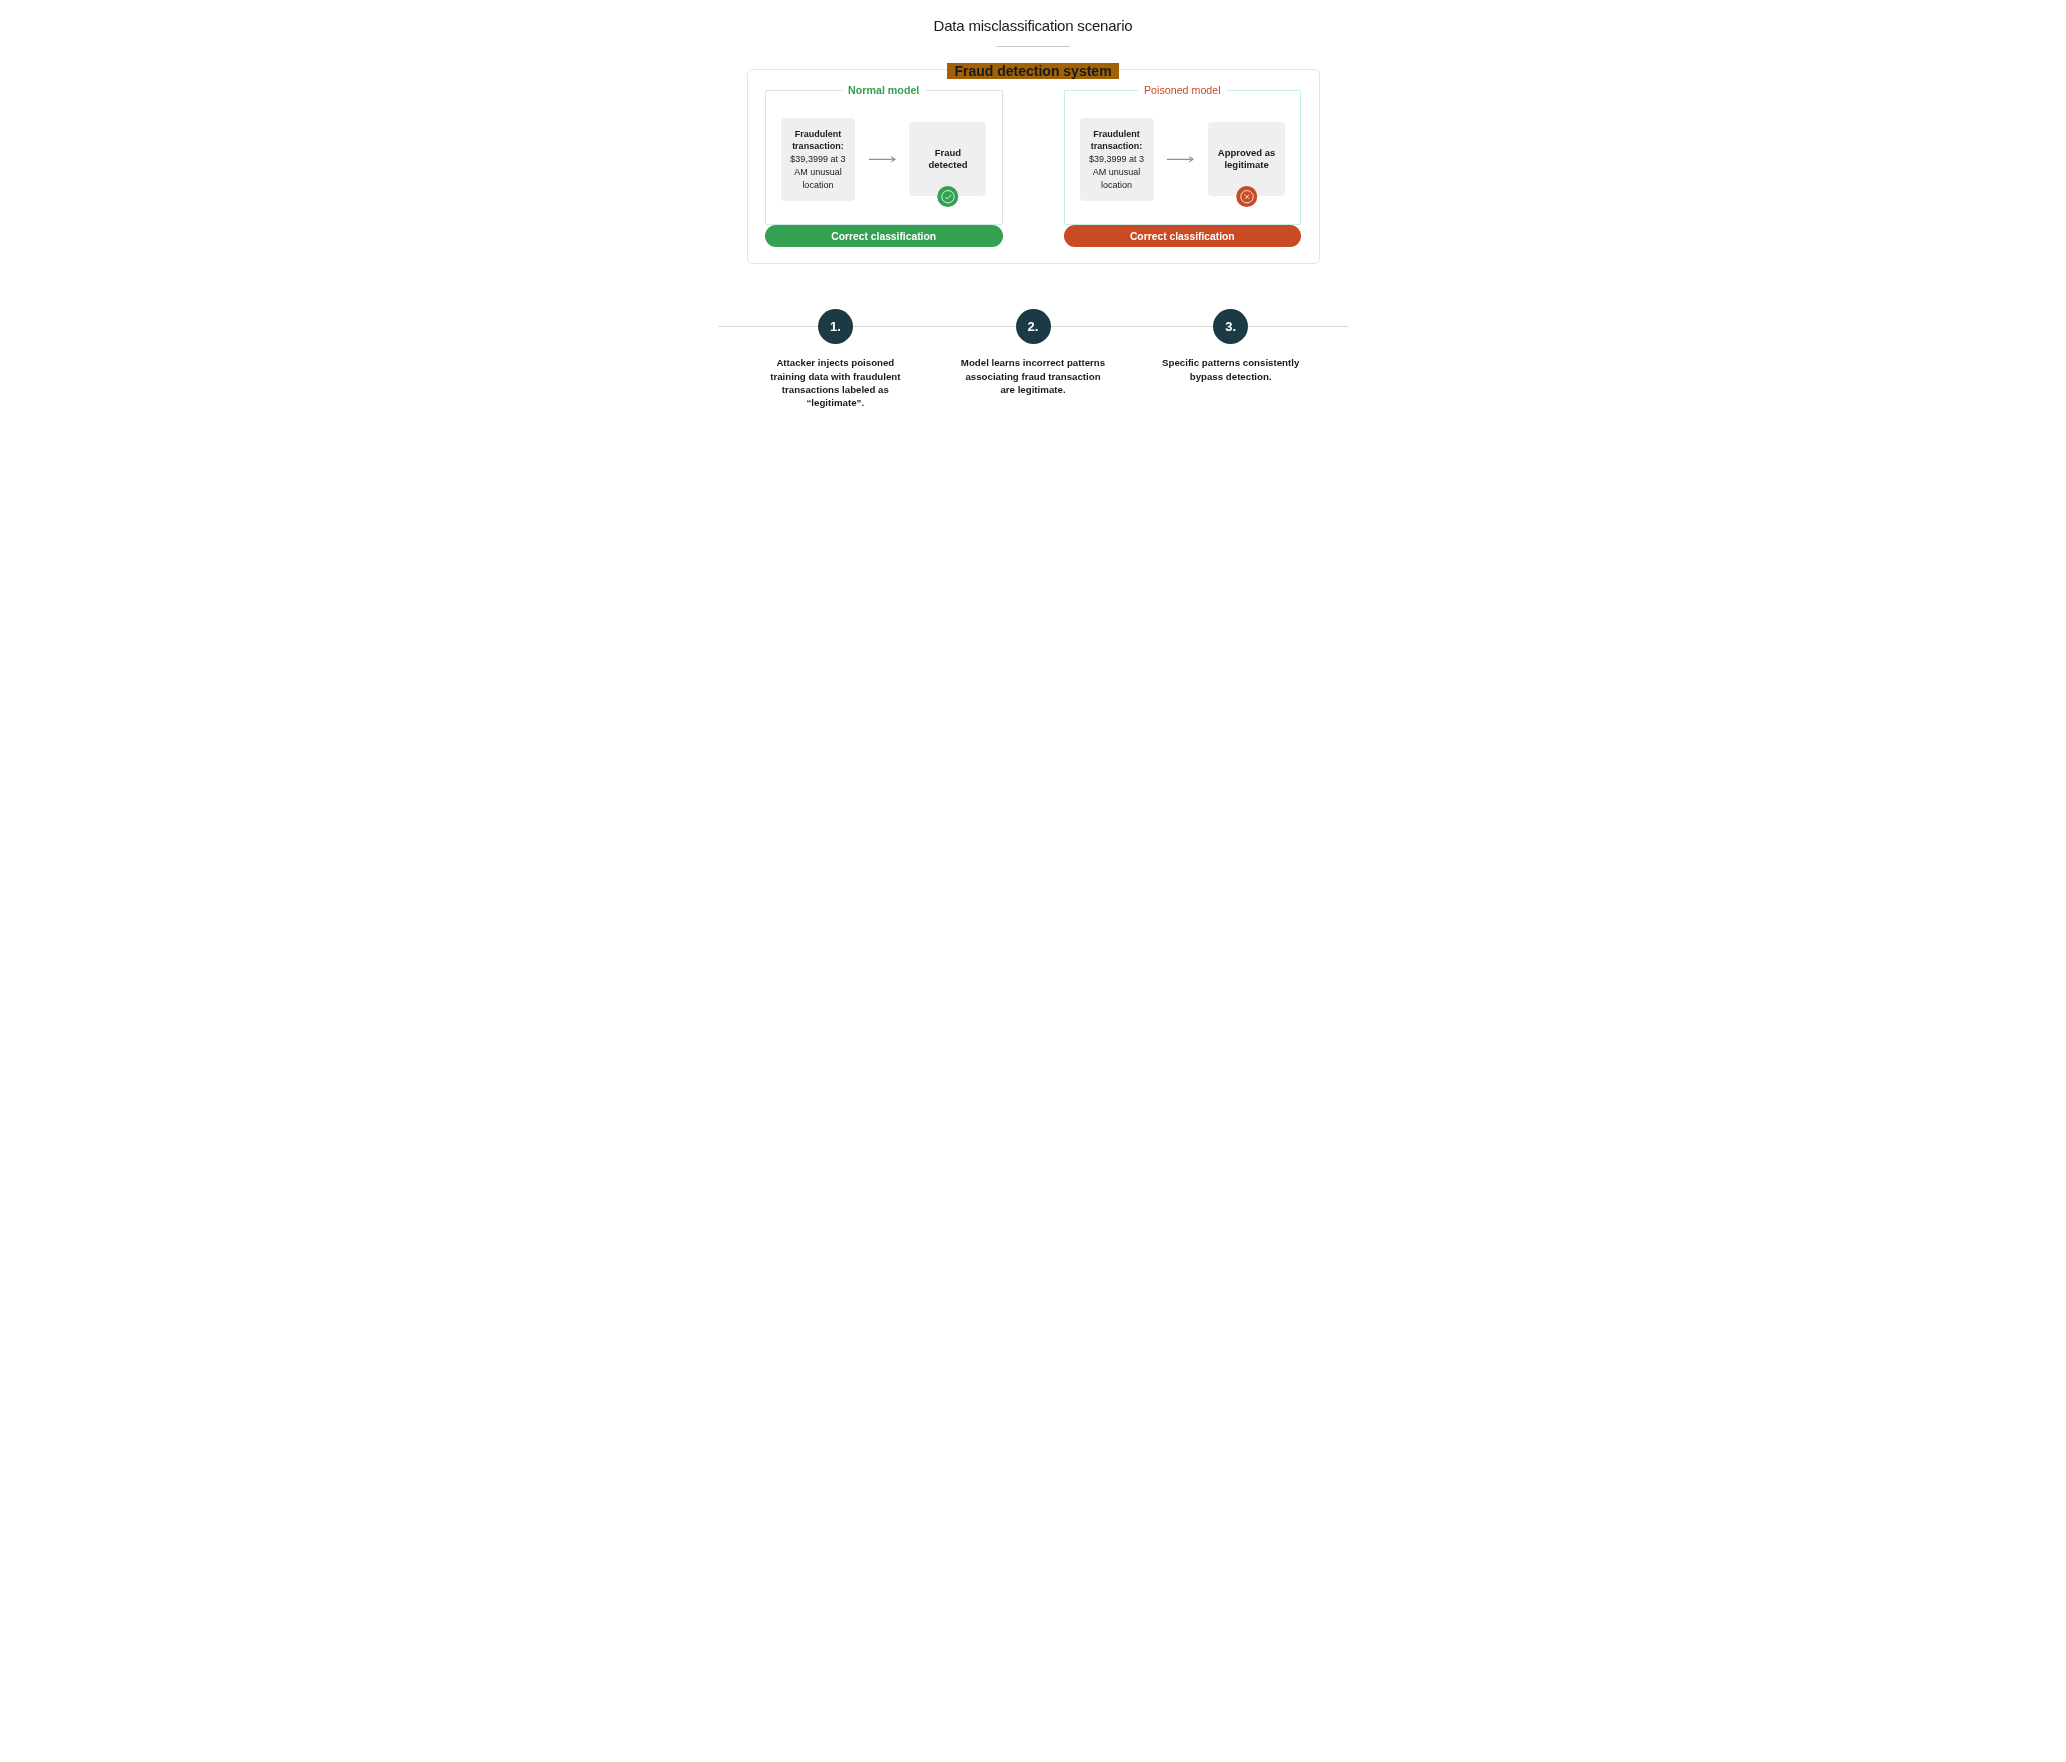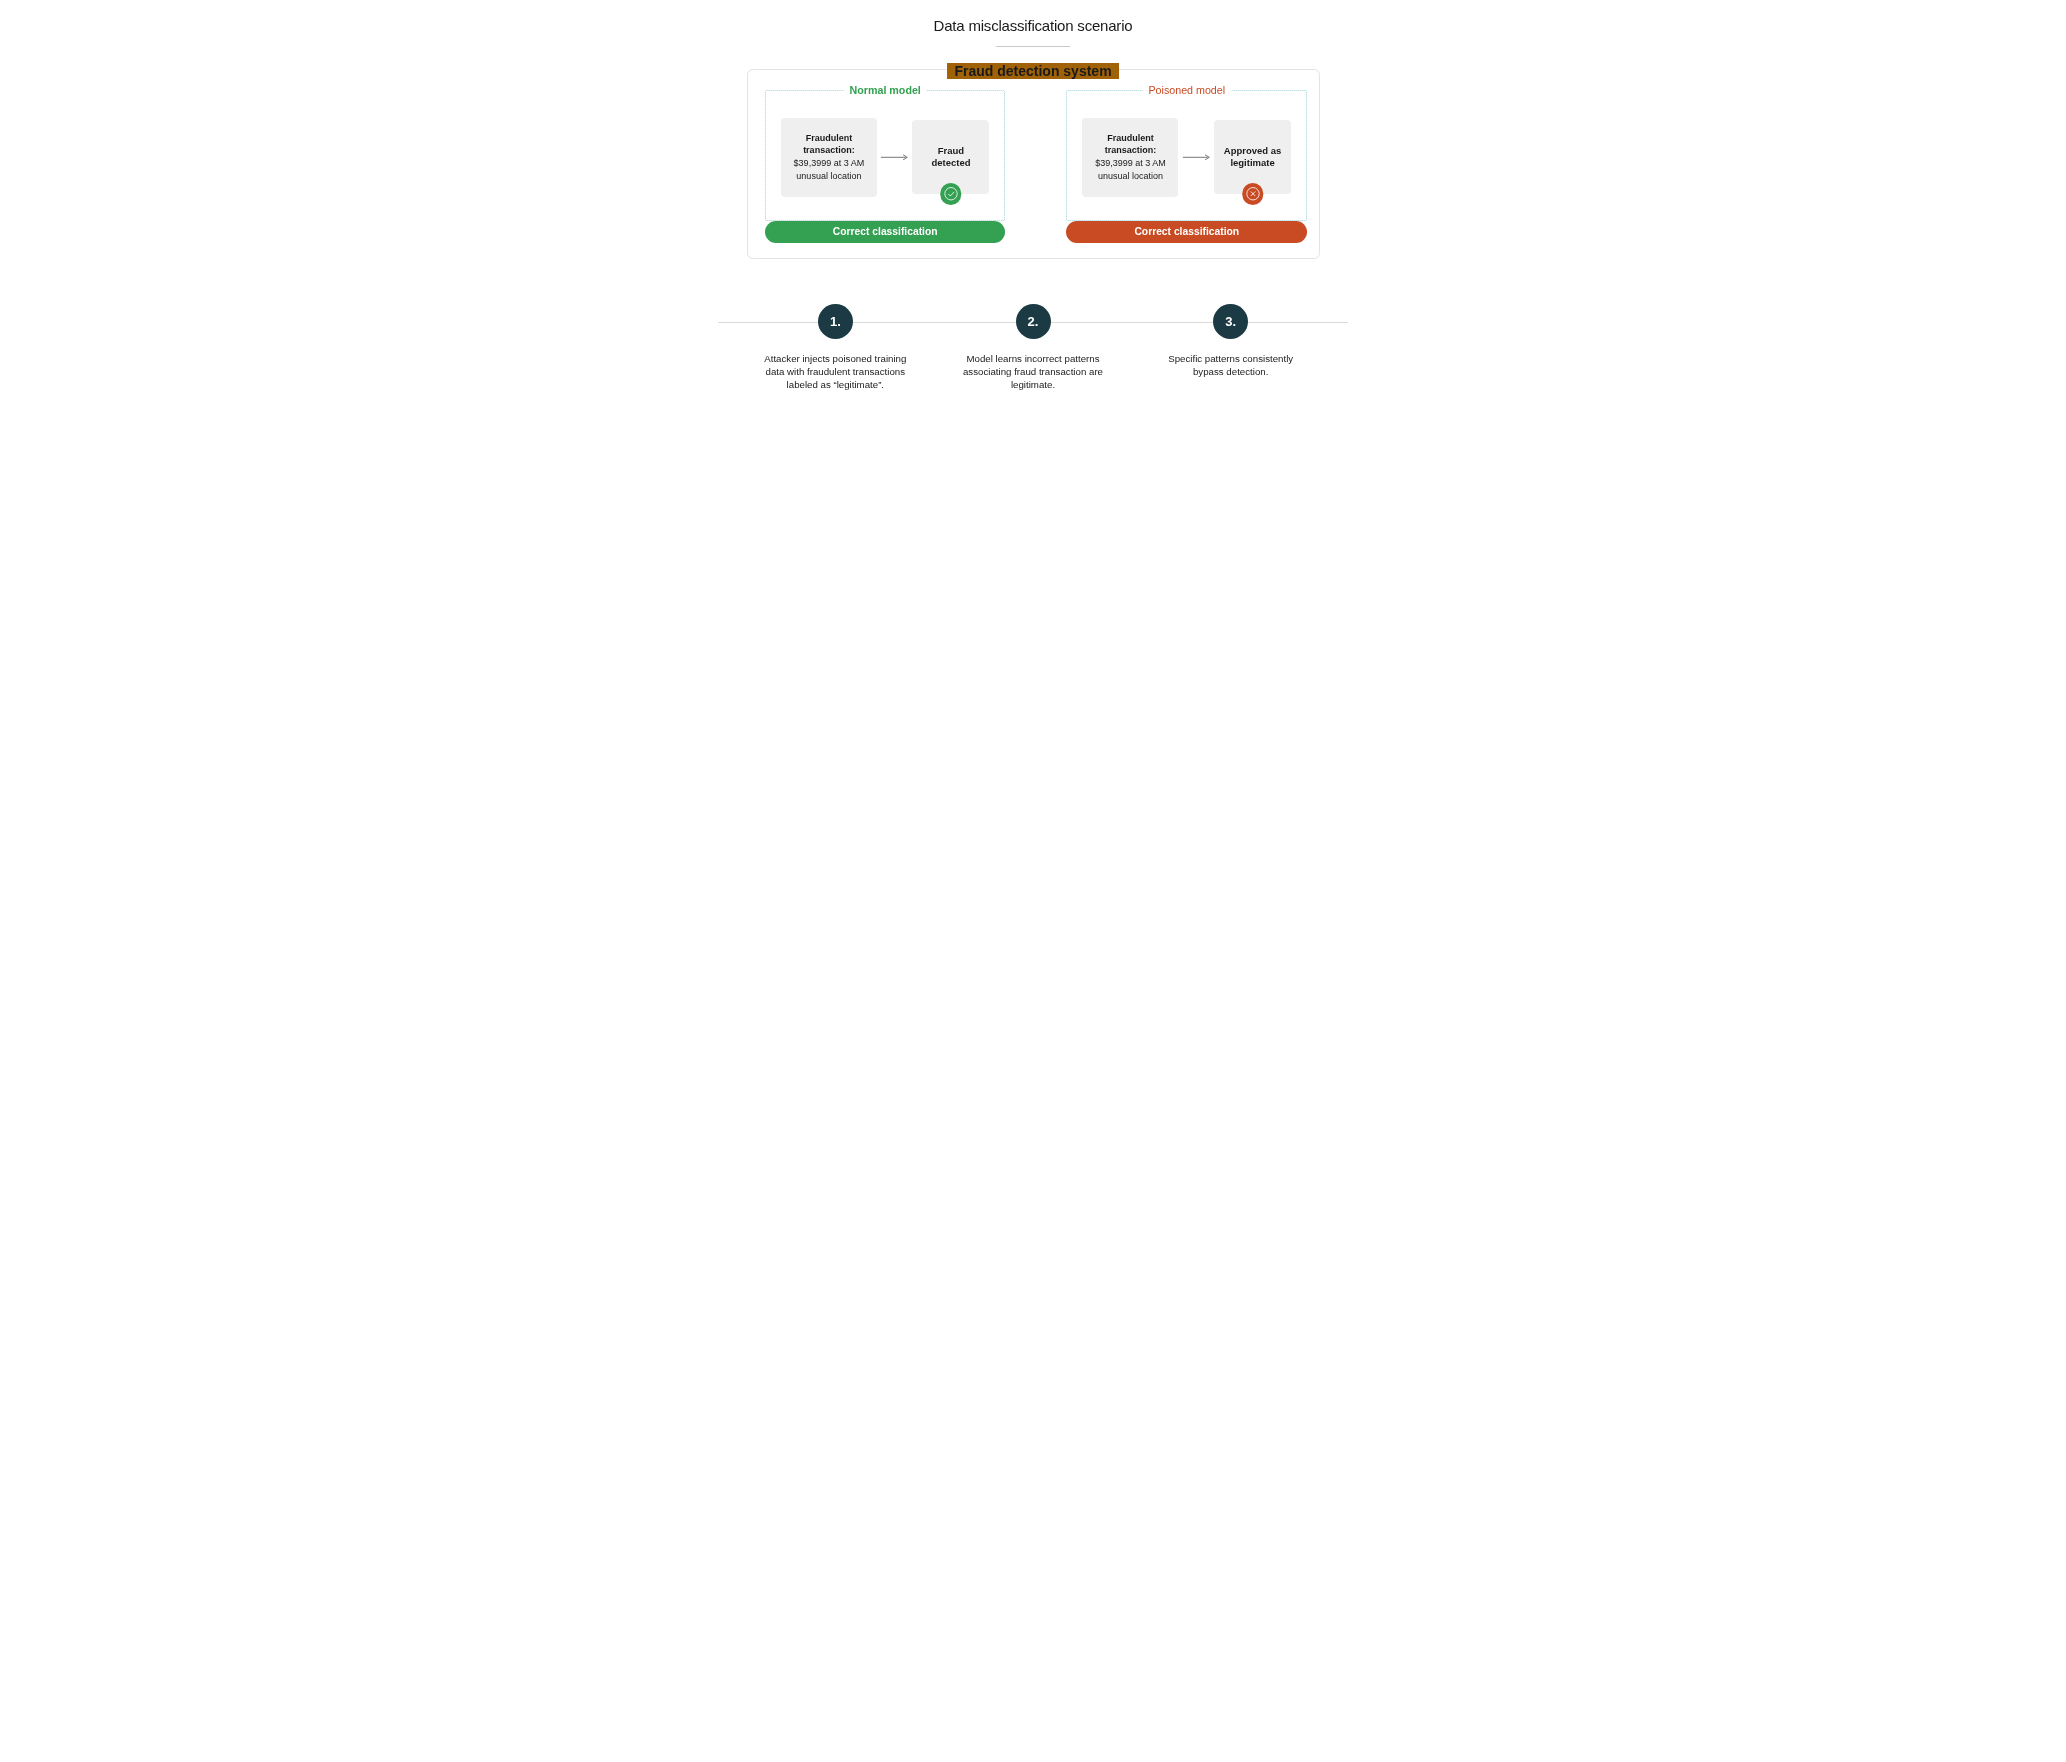--- a/index.html
+++ b/index.html
@@ -63,21 +63,21 @@
   .panel-title.green { color: var(--green, #33a052); font-weight: bold; }
   .panel-title.red   { color: var(--red, #c84b24); }
 
   .flow { display: flex; align-items: center; justify-content: space-between; gap: 3.3px; }
   .box {
     background: var(--box, #efefef);
     border-radius: 4.1px;
     text-align: center;
   }
   .box.input {
-    width: 96px; min-height: 79px;
+    width: 74px; min-height: 79px;
     padding: 10px 5px;
     font-size: 9px; line-height: 1.42;
     display: flex; flex-direction: column; justify-content: center;
   }
   .box.input .bold { font-weight: 700; display: block; }
   .box.output {
     position: relative;
     width: 77px; min-height: 74px;
     padding: 8.3px 5.8px;
     display: flex; align-items: center; justify-content: center;
@@ -126,20 +126,21 @@
     font-weight: 700;
     font-size: 13px;
     display: flex; align-items: center; justify-content: center;
     margin: 0 auto;
   }
   .step-text {
     margin: 12.4px auto 0;
     font-size: 9.7px;
     line-height: 1.35;
     max-width: 145px;
+    font-weight: bold;
   }
 </style>
 </head>
 <body>
 
 <div class="page">
 
   <h1 class="page-title">Data misclassification scenario</h1>
   <div class="title-rule"></div>
 

